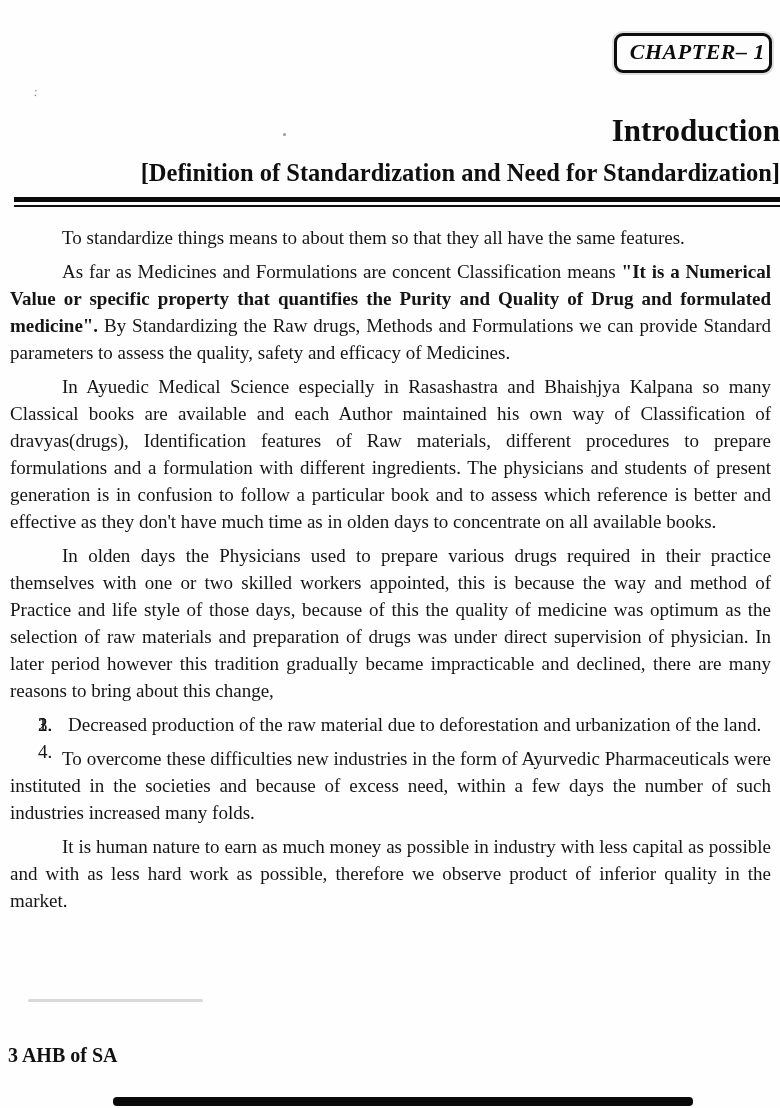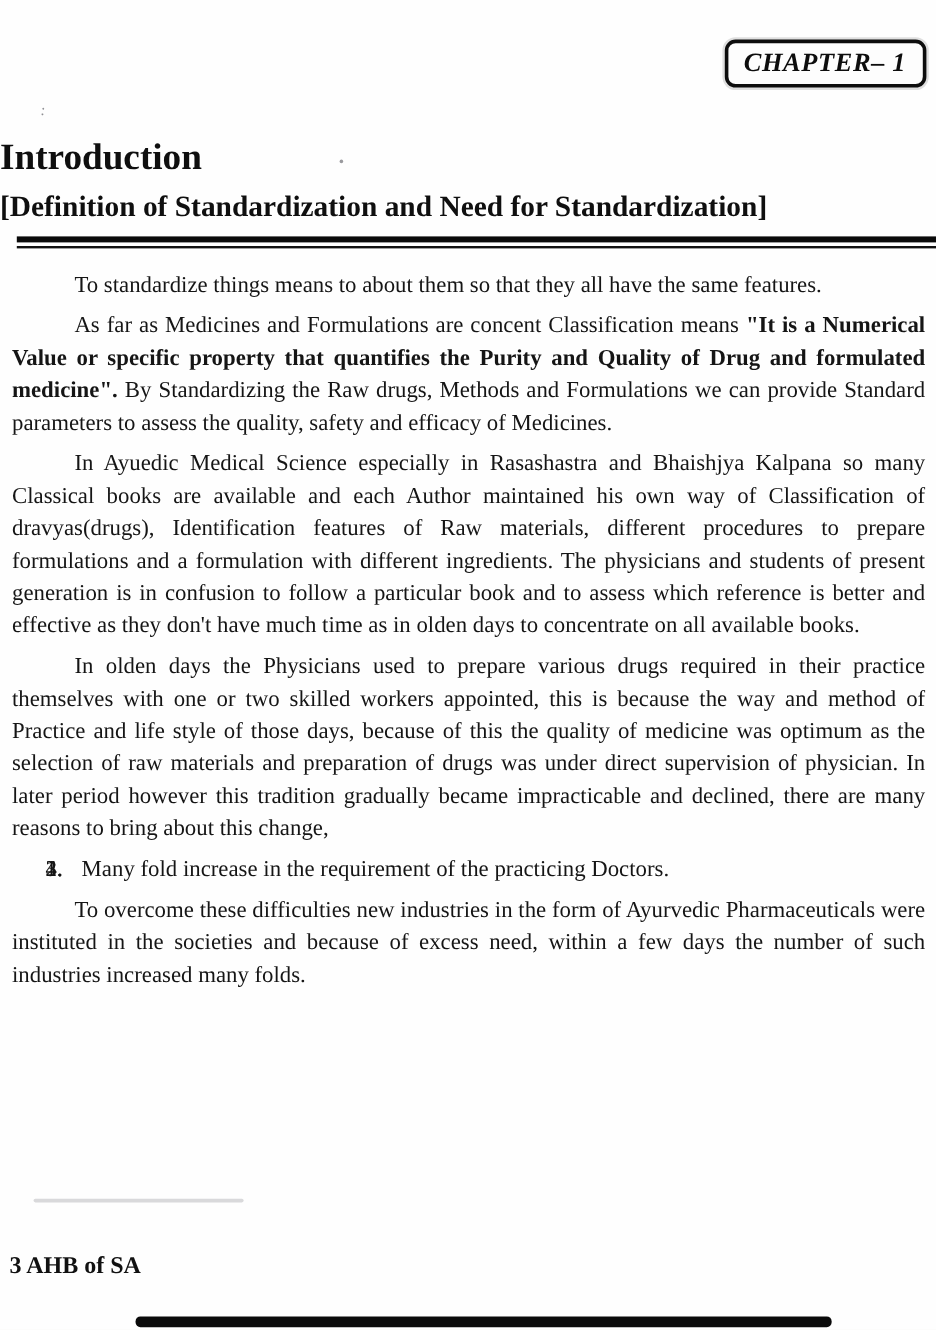--- a/index.html
+++ b/index.html
@@ -12,36 +12,36 @@
     position: relative;
     width: 780px; height: 1108px;
     background: #fefefe;
     overflow: hidden;
     color: #151515;
   }
   .chapter-box {
     position: absolute; top: 33px; right: 8px;
     border: 3px solid #0d0d0d;
     border-radius: 9px;
-    padding: 3px 14px 5px 13px;
+    padding: 3px 4px 5px 13px;
     background: #fdfdfd;
     box-shadow: 0 0 0 1px #fdfdfd inset, 0 0 0 2px rgba(0,0,0,.12);
   }
   .chapter-box span {
     font-size: 22px; font-weight: bold; font-style: italic;
     letter-spacing: 0.5px; white-space: nowrap; color: #0d0d0d;
   }
   .page-title {
     position: absolute; top: 114px; left: 0; width: 100%;
-    margin: 0; text-align: left;
+    margin: 0; text-align: right;
     font-size: 31px; font-weight: bold; line-height: 1.1; color: #0f0f0f;
   }
   .page-subtitle {
     position: absolute; top: 160px; left: 0; width: 100%;
-    margin: 0; text-align: left;
+    margin: 0; text-align: right;
     font-size: 24.5px; font-weight: bold; line-height: 1.1; color: #0f0f0f;
   }
   .double-rule {
     position: absolute; top: 197px; left: 14px; right: 0px;
     height: 3px;
     border-top: 5px solid #0a0a0a;
     border-bottom: 2px solid #111;
     background: #fefefe;
   }
   .body-text {
@@ -114,28 +114,29 @@
 
     <ol class="reasons">
       <li>
         <span class="num">1.</span>
       </li>
       <li>
         <span class="num">2.</span>
       </li>
       <li>
         <span class="num">3.</span>
+        <span>Decreased production of the raw material due to deforestation and urbanization of the land.</span>
       </li>
       <li>
         <span class="num">4.</span>
-        <span>Many fold increase in the requirement of the practicing Doctors.</span>
       </li>
     </ol>
 
     <p>To overcome these difficulties new industries in the form of Ayurvedic Pharmaceuticals were instituted in the societies and because of excess need, within a few days the number of such industries increased many folds.</p>
+    <p>It is human nature to earn as much money as possible in industry with less capital as possible and with as less hard work as possible, therefore we observe product of inferior quality in the market.</p>
   </div>
 
   <div class="smudge"></div>
 
   <div class="footer-label">3 AHB of SA</div>
 
   <div class="bottom-bar"></div>
 
 </div>
 

